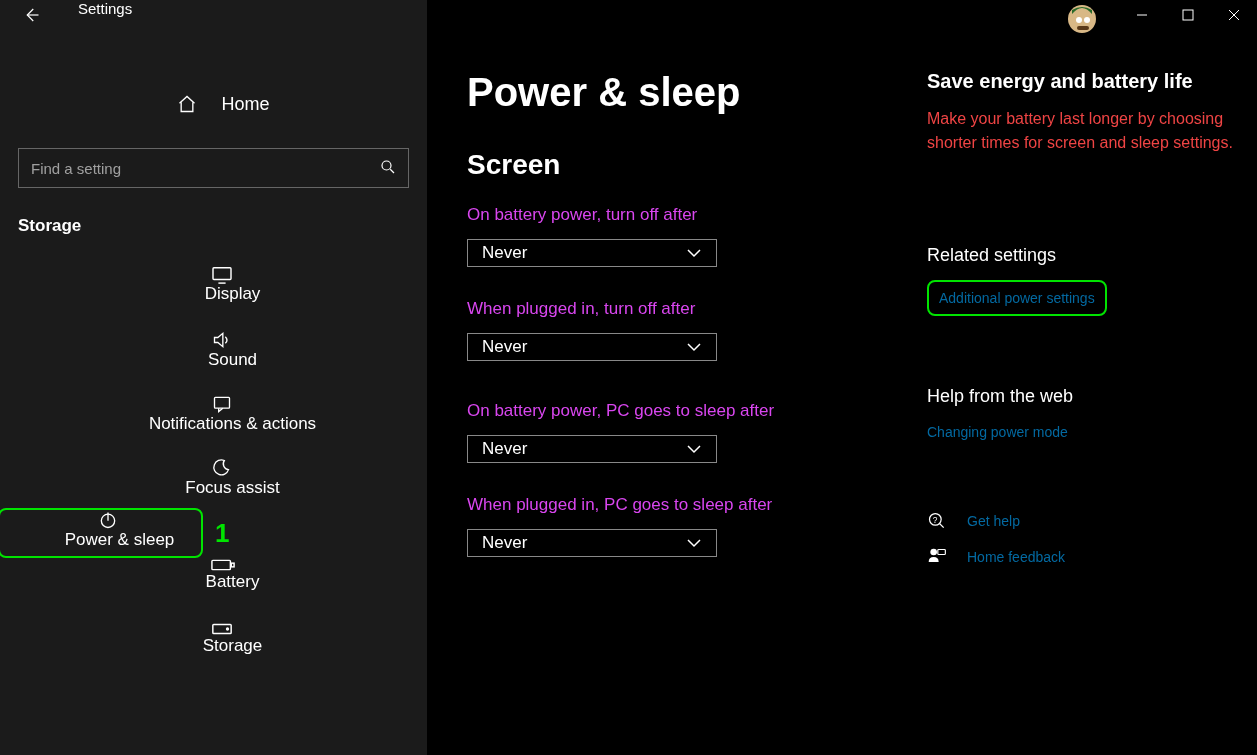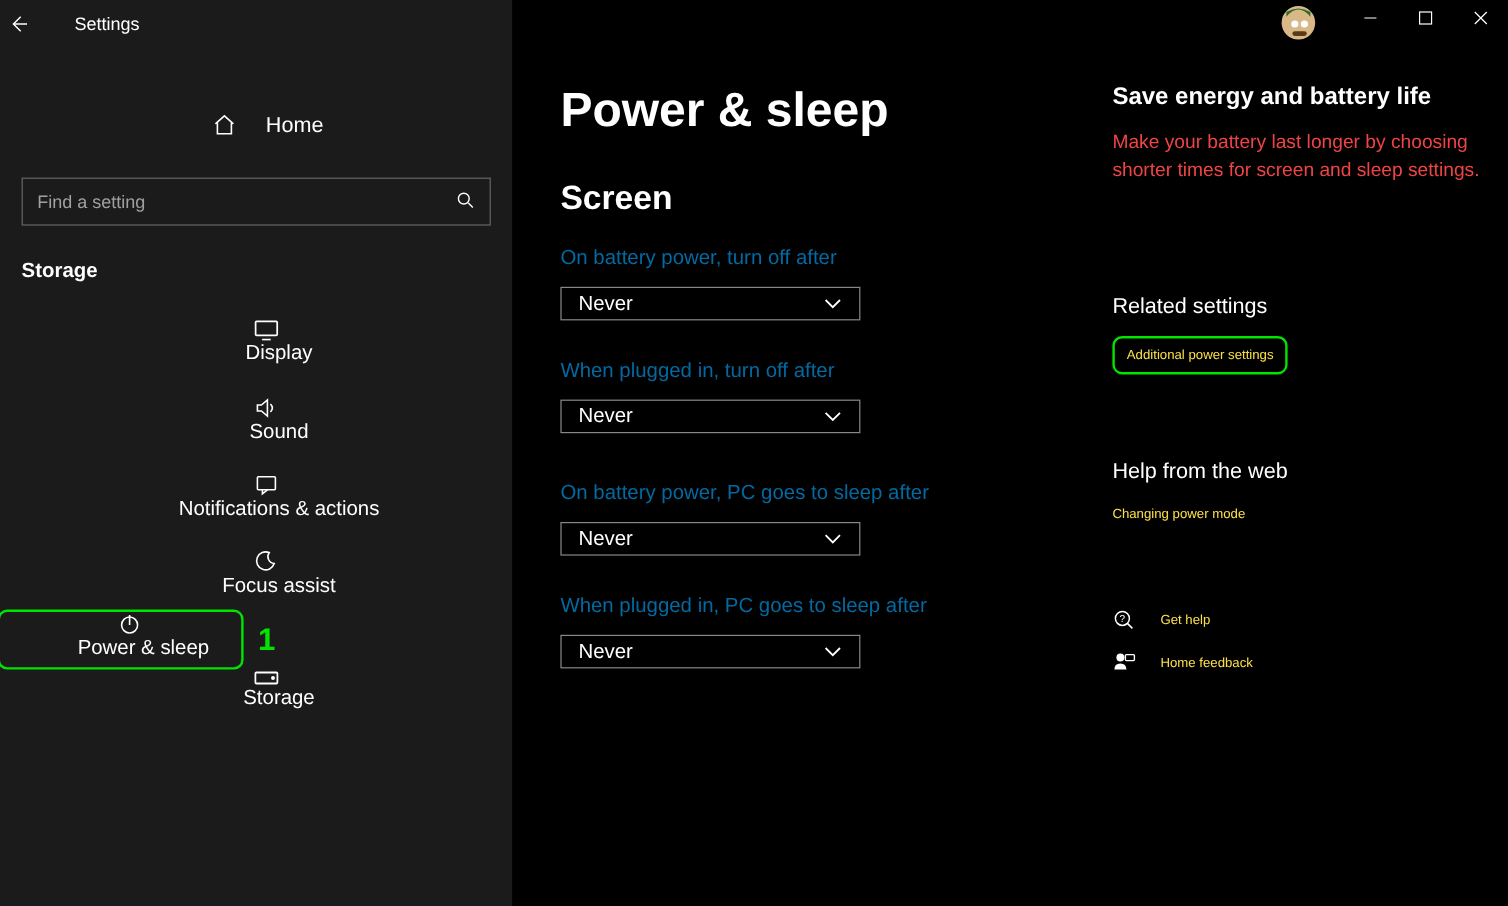--- a/index.html
+++ b/index.html
@@ -1,20 +1,20 @@
 <!DOCTYPE html>
 <html><head>
 <meta charset="utf-8">
 <style>
   * { box-sizing: border-box; margin: 0; padding: 0; }
   html, body { width: 1257px; height: 755px; overflow: hidden; background: #000; font-family: "Segoe UI", Arial, sans-serif; color: #fff; }
   body { display: flex; }
   
   .sidebar { width: 436px; height: 755px; background: #1b1b1b; padding: 0; position: relative; }
-  .titlebar { display: flex; align-items: center; height: 40px; padding-left: 0; }
+  .titlebar { display: flex; height: 40px; padding-left: 16px; }
   .back-btn { width: 30px; height: 30px; display: flex; align-items: center; justify-content: center; cursor: pointer; }
   .title-txt { font-size: 15px; font-weight: 400; color: #fff; margin-left: 32px; }
   .home-row { display: flex; align-items: center; height: 48px; margin-top: 40px; padding-left: 20px; cursor: pointer; justify-content: center; }
   .home-row span.icon { width: 22px; display:flex; align-items:center; }
   .home-row span.text { font-size: 18px; font-weight: 400; margin-left: 22px; }
   .search-wrap { margin: 20px 18px 0 18px; position: relative; }
   .search-input { width: 100%; height: 40px; background: transparent; border: 1px solid #666; color: #fff; font-size: 15px; padding: 0 40px 0 12px; }
   .search-input::placeholder { color: #a0a0a0; }
   .search-icon { position: absolute; right: 12px; top: 10px; color: #fff; }
   .group-label { font-size: 17px; font-weight: 600; color: #fff; margin: 28px 0 0 18px; }
@@ -29,28 +29,28 @@
   
   .main { flex: 1; height: 755px; background: #000; position: relative; padding: 0; }
   .window-ctrls { position: absolute; top: 0; right: 0; display: flex; }
   .avatar { position:absolute; top:4px; right:160px; width:30px; height:30px; }
   .wc { width: 46px; height: 30px; display: flex; align-items: center; justify-content: center; cursor: pointer; color: #fff; }
   .content { padding: 70px 0 0 40px; display: flex; }
   .left-col { width: 400px; }
   .right-col { width: 330px; margin-left: 60px; }
   h1.page-title { font-size: 40px; font-weight: 600; margin-bottom: 34px; }
   h2.section { font-size: 28px; font-weight: 600; margin-bottom: 24px; }
-  .field-label { font-size: 17px; color: #0369a1; margin-bottom: 14px; }
+  .field-label { font-size: 17px; color: #d946ef; margin-bottom: 14px; }
   .select { width: 250px; height: 28px; border: 1px solid #888; background: transparent; display: flex; align-items: center; justify-content: space-between; padding: 0 14px; cursor: pointer; margin-bottom: 32px; }
   .select .val { font-size: 17px; }
   .chev { }
   .sleep-block { margin-top: 40px; }
   .r-head { font-size: 20px; font-weight: 600; margin-bottom: 14px; }
   .r-body { font-size: 16px; color: #ef4444; line-height: 1.5; margin-bottom: 50px; }
-  .link { color: #fde047; font-size: 11px; cursor: pointer; display: inline-block; }
+  .link { color: #0369a1; font-size: 14px; cursor: pointer; display: inline-block; }
   .link-row { display:flex; align-items:center; gap:18px; margin-top:10px; }
   .link-row .licon { width:22px; display:flex; align-items:center; color:#fff; }
   .related-box { position: relative; }
   .hl-link { padding: 8px 10px; }
   svg { display:block; }
 </style>
 </head>
 <body>
 
 <div class="sidebar">
@@ -129,20 +129,29 @@
             <svg width="20" height="20" viewBox="0 0 24 24" fill="none" stroke="#fff" stroke-width="1.6">
               <circle cx="12" cy="13" r="8"></circle>
               <path d="M12 3 V13"></path>
             </svg>
           </span>
         <span class="text">Power &amp; sleep</span>
       </div>
       <span class="hl-num" style="margin-left:12px;">1</span>
     </div>
 
+    <div class="nav-item">
+      <span class="icon">
+          <svg width="24" height="14" viewBox="0 0 26 14" fill="none" stroke="#fff" stroke-width="1.6">
+            <rect x="1" y="2" width="20" height="10" rx="1"></rect>
+            <rect x="22" y="5" width="3" height="4"></rect>
+          </svg>
+        </span>
+      <span class="text">Battery</span>
+    </div>
     <div class="nav-item">
       <span class="icon">
           <svg width="22" height="14" viewBox="0 0 24 14" fill="none" stroke="#fff" stroke-width="1.6">
             <rect x="2" y="2" width="20" height="10" rx="1"></rect>
             <circle cx="18" cy="7" r="1" fill="#fff"></circle>
           </svg>
         </span>
       <span class="text">Storage</span>
     </div>
   </div>

